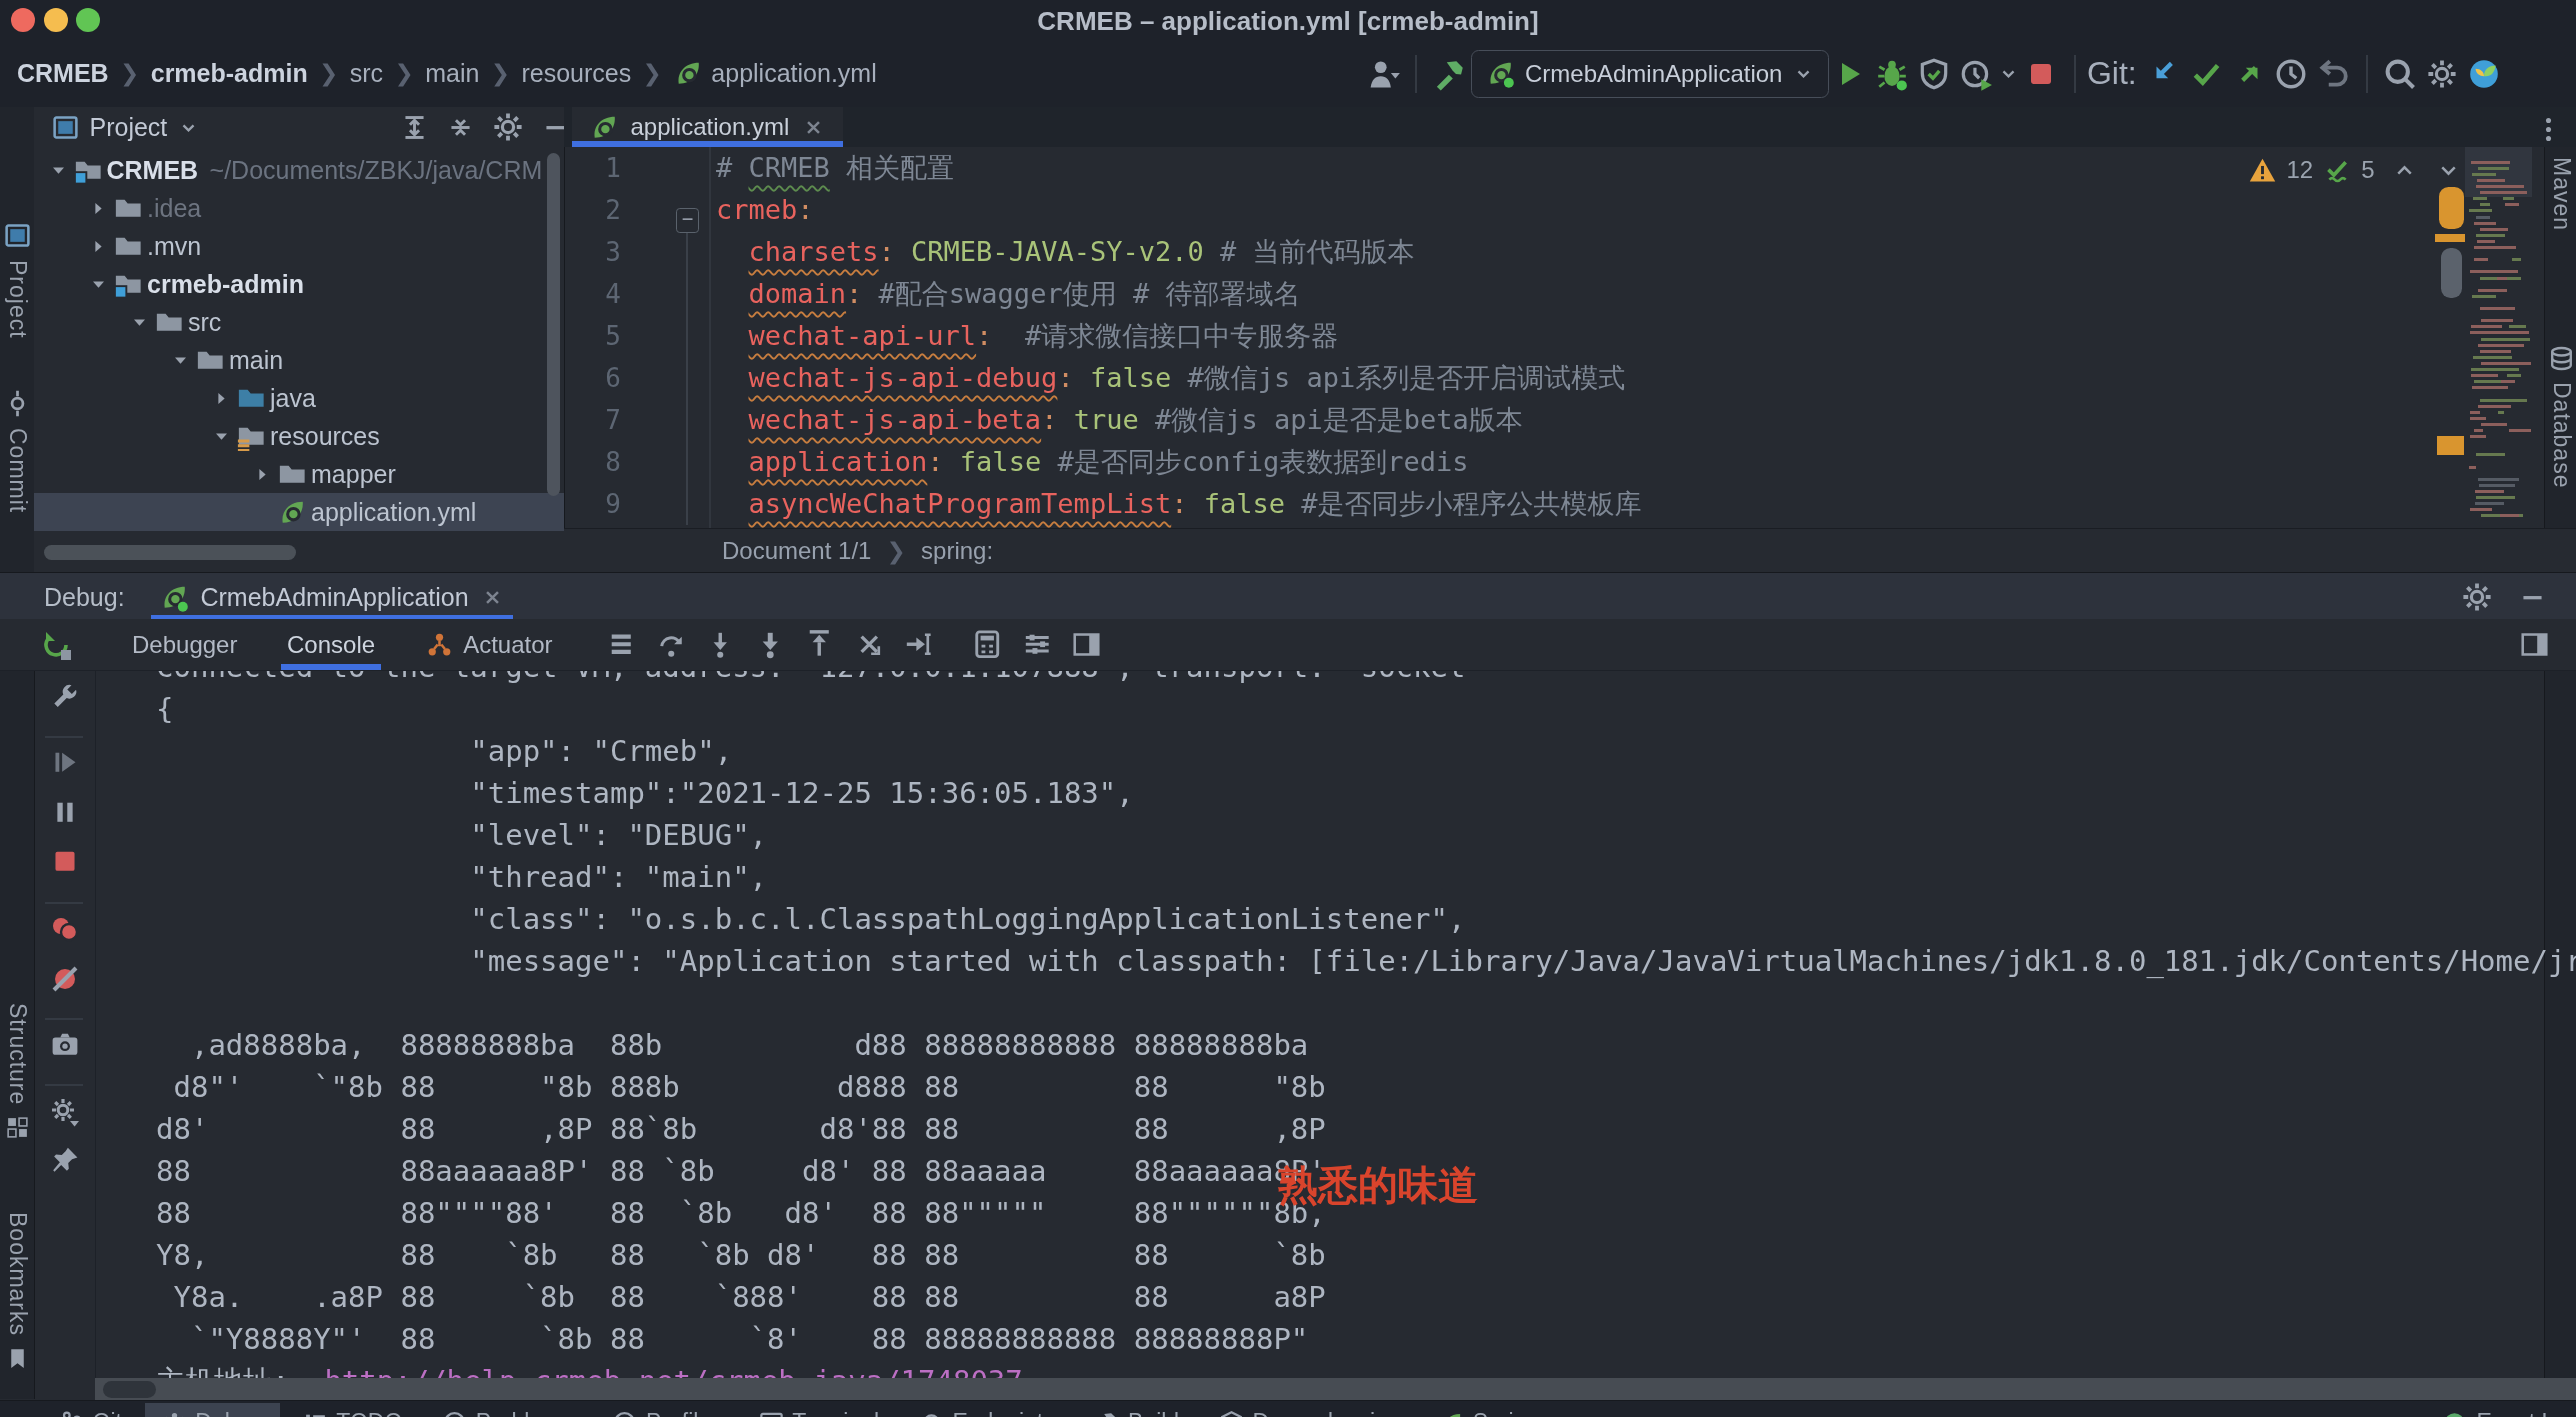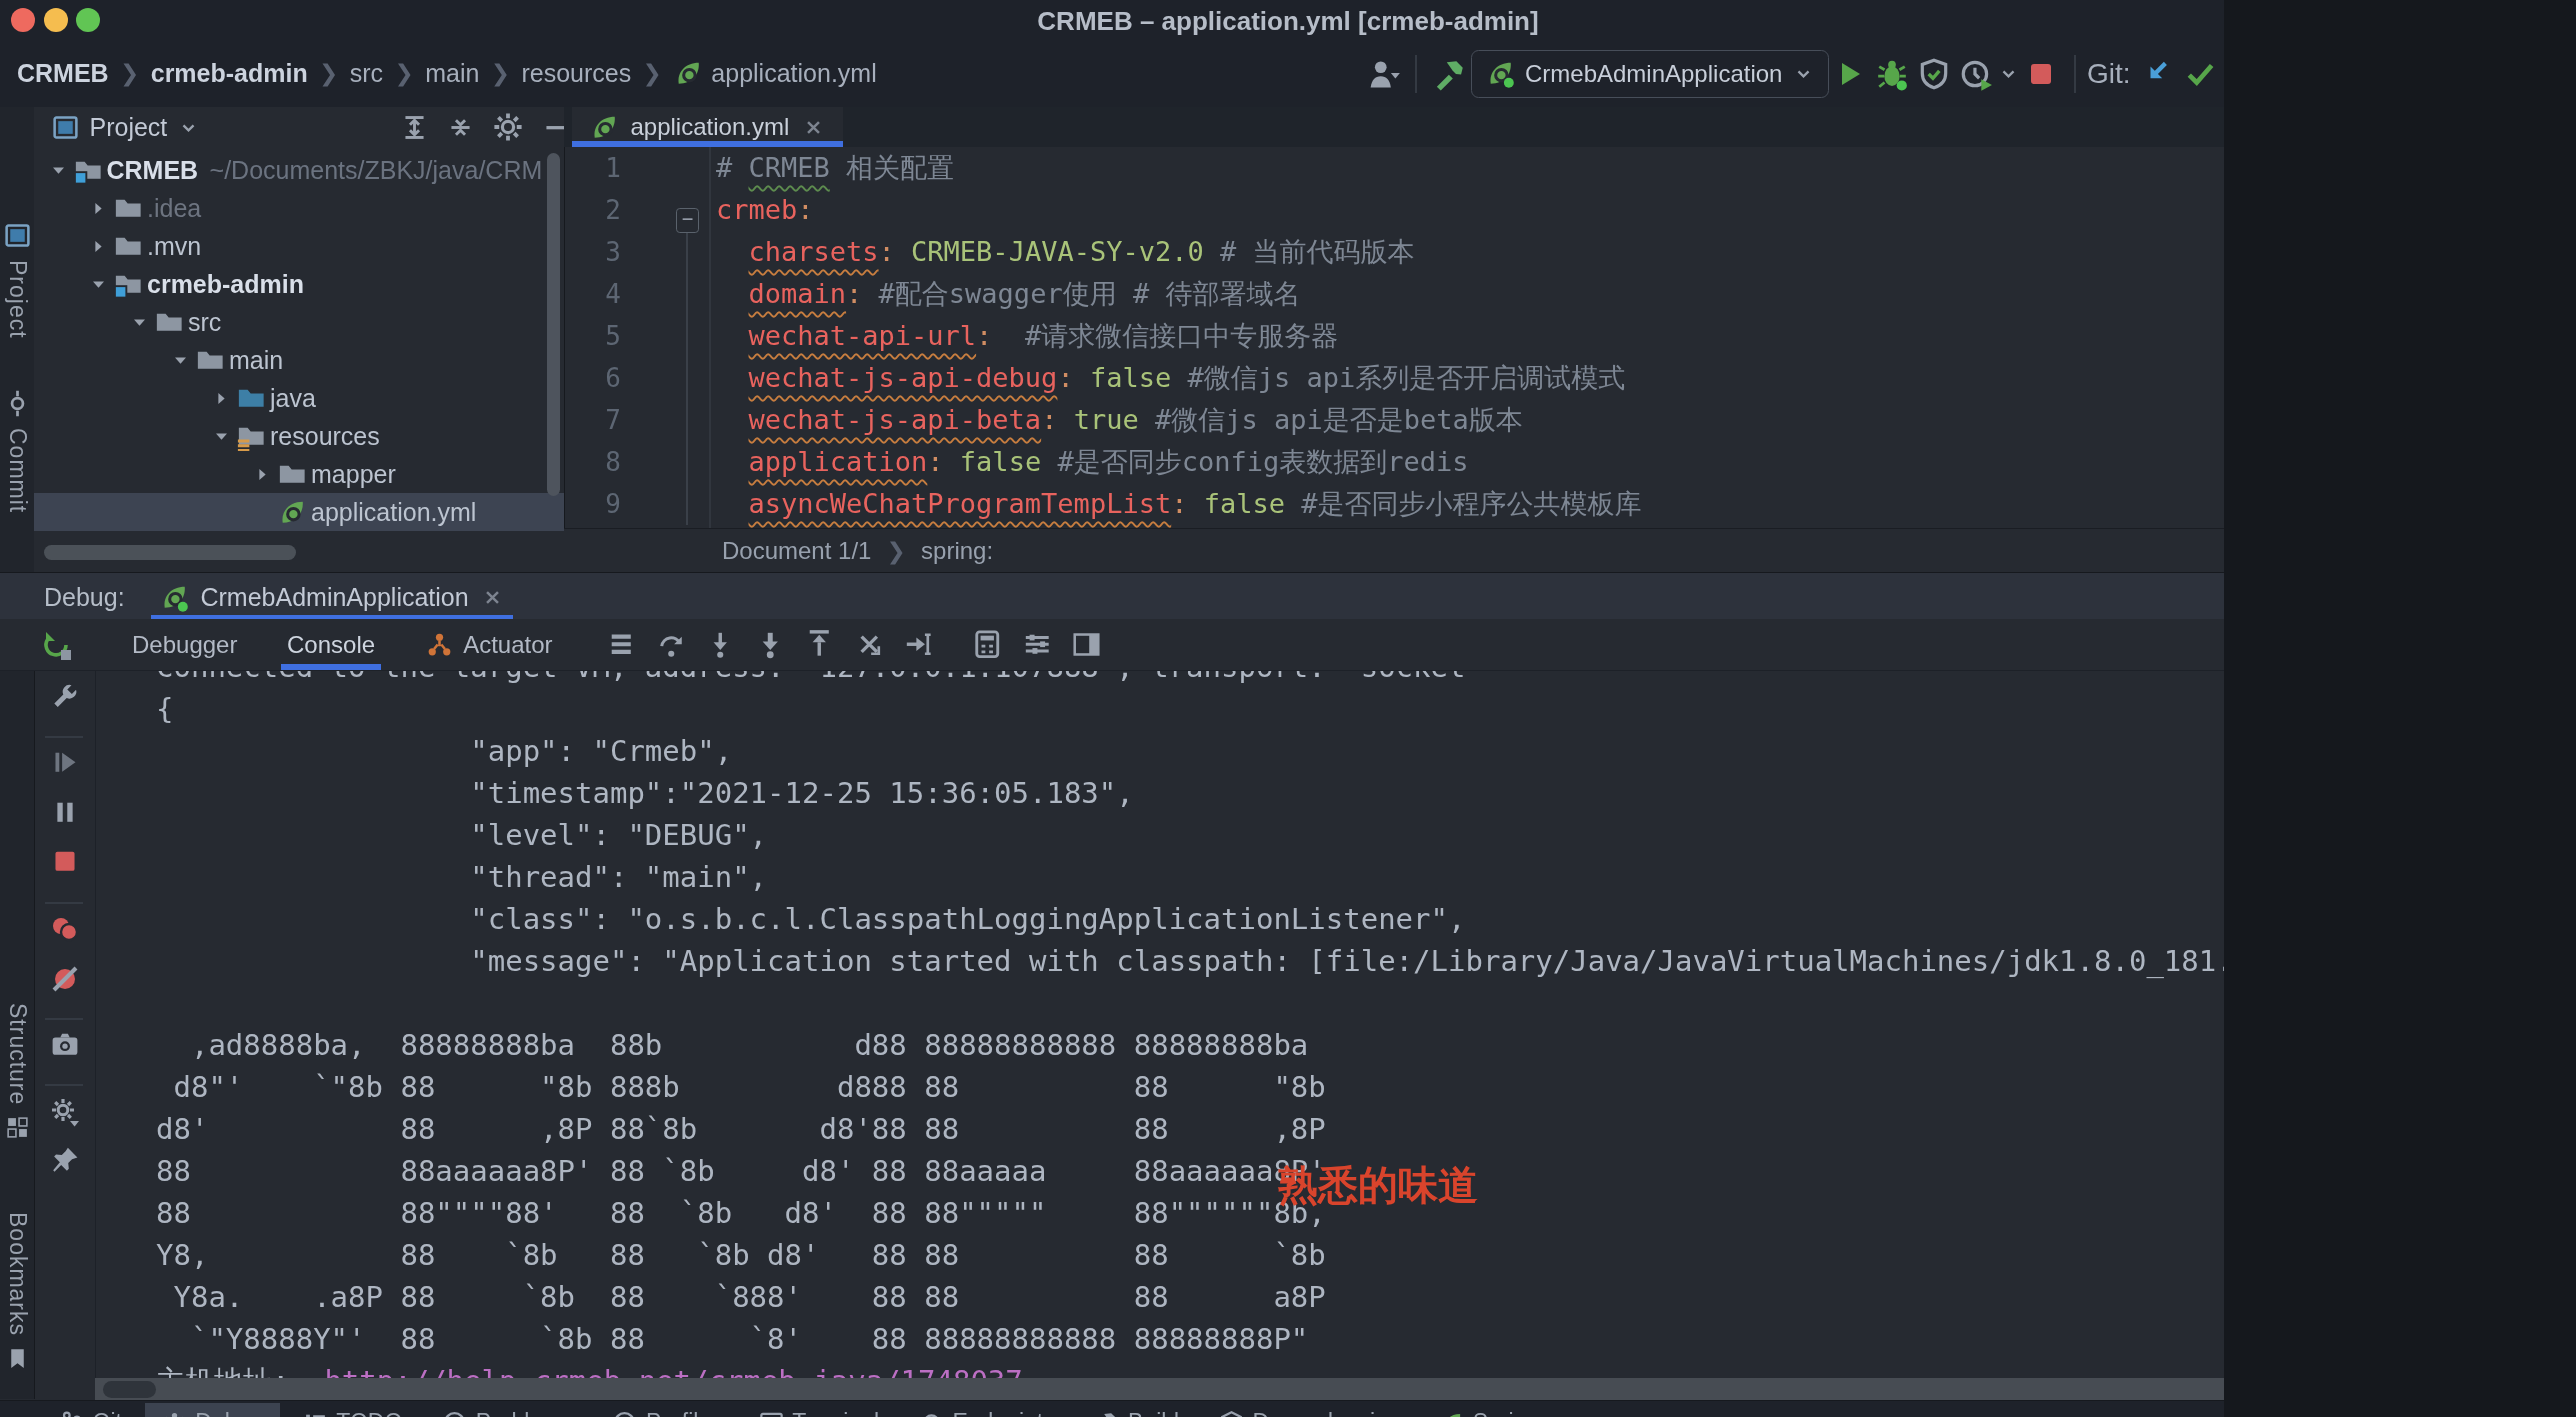--- a/index.html
+++ b/index.html
@@ -1,32 +1,32 @@
 <!DOCTYPE html>
 <html><head>
 <meta charset="utf-8">
 <style>
   html,body{margin:0;padding:0;background:#15181d;}
-  .app{position:relative;width:2224px;height:1418px;overflow:hidden;background:#262a31;
+  .app{position:relative;width:2576px;height:1418px;overflow:hidden;background:#262a31;
        font-family:"Liberation Sans",sans-serif;color:#bcc4d0;-webkit-font-smoothing:antialiased;}
   .abs{position:absolute;}
   svg{display:block;}
   
   .titlebar{left:0;top:0;width:2576px;height:40px;background:#1e222a;}
   .tl{position:absolute;top:7.6px;width:24px;height:24px;border-radius:50%;}
   .title{position:absolute;left:0;right:0;top:5.7px;text-align:center;font-weight:bold;font-size:26px;color:#b6bdc8;}
   .navbar{left:0;top:40px;width:2576px;height:67px;background:#1e222a;border-bottom:1.9px solid #141textb619;}
   .navbar{border-bottom:1.9px solid #14161b;}
   .crumbs{position:absolute;left:17px;top:0;height:67px;display:flex;align-items:center;gap:11.4px;font-size:25px;color:#a7afbc;}
   .crumb-b{font-weight:bold;color:#ccd3de;}
   .crumb-sep{color:#596170;font-size:23px;}
   .ntools{position:absolute;top:0;height:67px;display:flex;align-items:center;}
   .combo{display:flex;align-items:center;gap:9.5px;border:1.9px solid #474e59;border-radius:7.6px;height:46px;padding:0 13.3px;color:#c7ced9;font-size:24px;}
   .vsep{width:1.9px;height:38px;background:#343a43;margin:0 11.4px;}
-  .gitlbl{font-size:28px;color:#a7afbc;margin-right:7.6px;}
+  .gitlbl{font-size:32px;color:#a7afbc;margin-right:7.6px;}
   .icbtn{display:flex;align-items:center;justify-content:center;width:42px;height:42px;border-radius:5.7px;}
   
   .stripe{background:#21252c;}
   .stripe-l{left:0;top:107px;width:34px;height:1292px;border-right:1.9px solid #16191e;}
   .stripe-r{left:2544px;top:107px;width:32px;height:1292px;border-left:1.9px solid #16191e;}
   .vbtn{position:absolute;display:flex;flex-direction:column;align-items:center;gap:9.5px;left:0;width:34px;color:#9aa2ae;font-size:23px;}
   .vtxt{writing-mode:vertical-rl;letter-spacing:1px;}
   
   .proj{left:34px;top:107px;width:530px;height:465px;background:#262a31;border-right:1.9px solid #16191e;}
   .proj-head{position:absolute;left:0;top:0;width:530px;height:40px;display:flex;align-items:center;gap:9.5px;padding-left:17px;}

